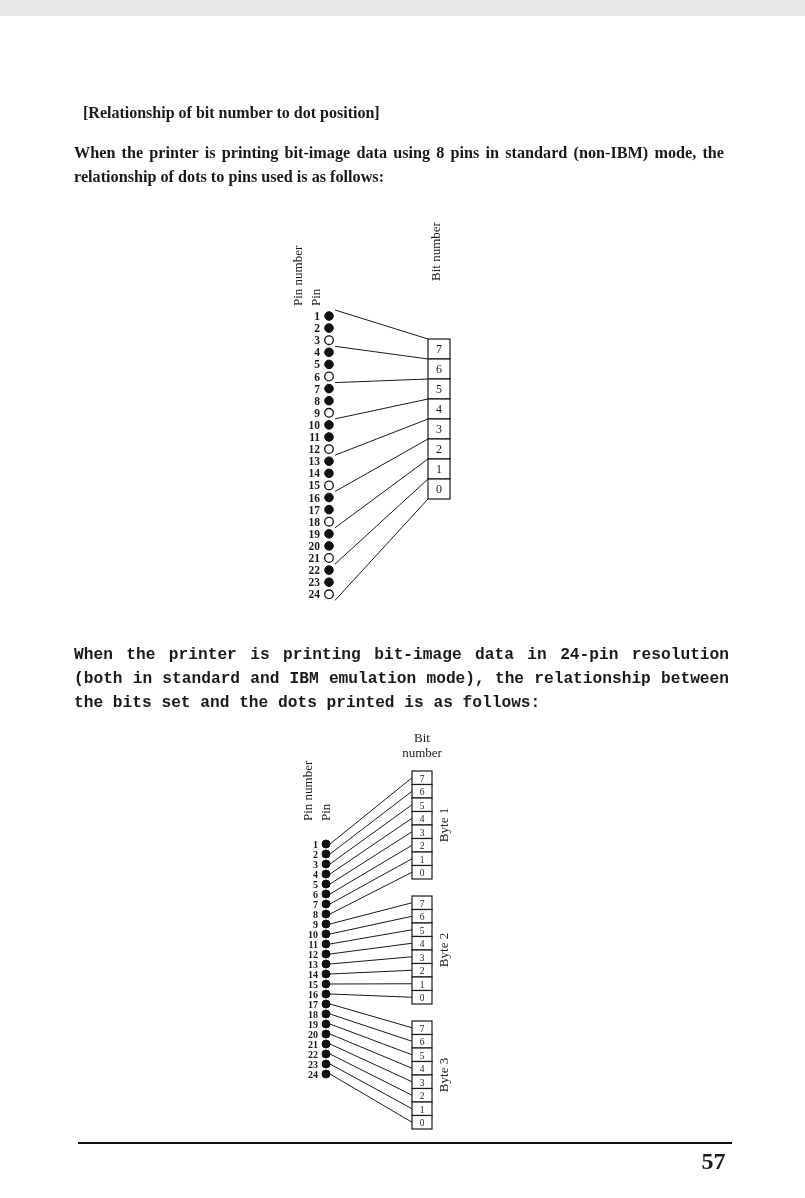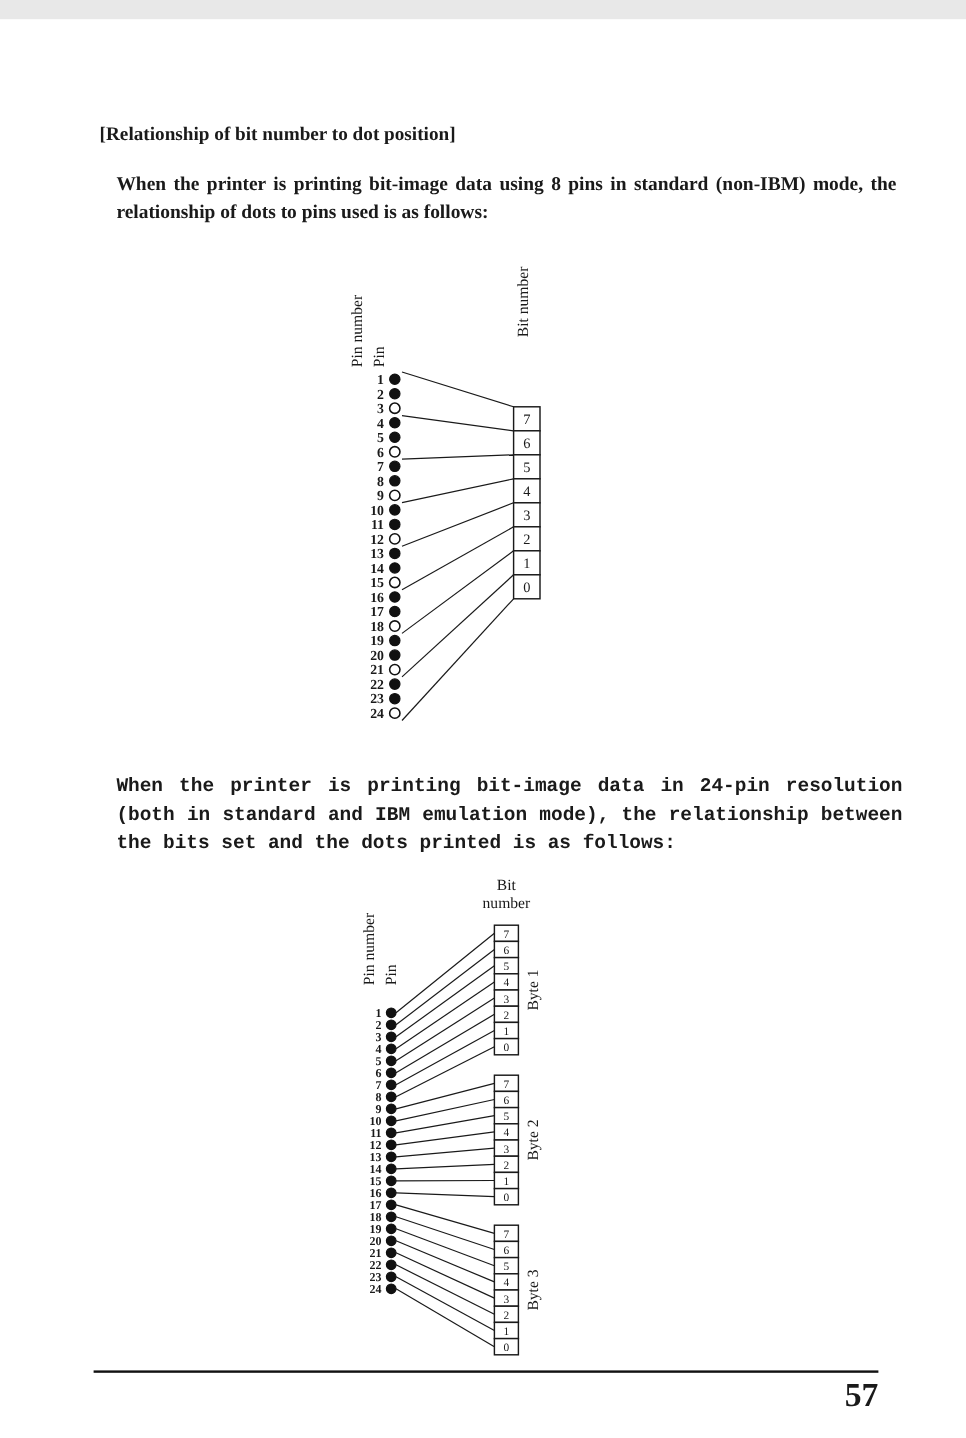--- a/index.html
+++ b/index.html
@@ -5,31 +5,31 @@
   html,body { margin:0; padding:0; background:#e8e8e8; }
   .page {
     position:relative; width:805px; height:1198px; background:#ffffff;
     font-family:"Liberation Serif", serif; color:#1a1a1a; overflow:hidden;
     margin:16px auto;
   }
   .heading {
     position:absolute; left:83px; top:88px; font-size:16px; font-weight:600;
   }
   .para {
-    position:absolute; left:97px; font-size:16.2px; font-weight:600;
+    position:absolute; left:74px; font-size:16.2px; font-weight:600;
     line-height:24px; text-align:justify; margin:0;
   }
   #para1 { top:125px; width:650px; }
   #para2 { top:627px; width:655px;font-family:Liberation Mono, monospace; }
   #svg-d1 { position:absolute; left:280px; top:205px; }
   #svg-d2 { position:absolute; left:290px; top:710px; }
   .rule { position:absolute; left:78px; top:1126px; width:654px; height:2px; background:#111; }
   .pagenum {
-    position:absolute; left:695px; top:1132px; width:37px; text-align:right;
-    font-size:28px; font-weight:700;
+    position:absolute; left:695px; top:1132px; width:37px; text-align:center;
+    font-size:24px; font-weight:700;
   }
   
   .lbl  { font-family:"Liberation Serif", serif; font-size:13px; fill:#1a1a1a; }
   .pn   { font-family:"Liberation Serif", serif; font-size:11.5px; font-weight:600; fill:#1a1a1a; }
   .pn2  { font-family:"Liberation Serif", serif; font-size:10px;  font-weight:600; fill:#1a1a1a; }
   .bn   { font-family:"Liberation Serif", serif; font-size:12px;  fill:#1a1a1a; }
   .bn2  { font-family:"Liberation Serif", serif; font-size:9.5px; fill:#1a1a1a; }
   .ln   { stroke:#1a1a1a; stroke-width:1; }
   .bx   { fill:#ffffff; stroke:#1a1a1a; stroke-width:1.2; }
   .dotF { fill:#111111; stroke:#111111; stroke-width:1; }

